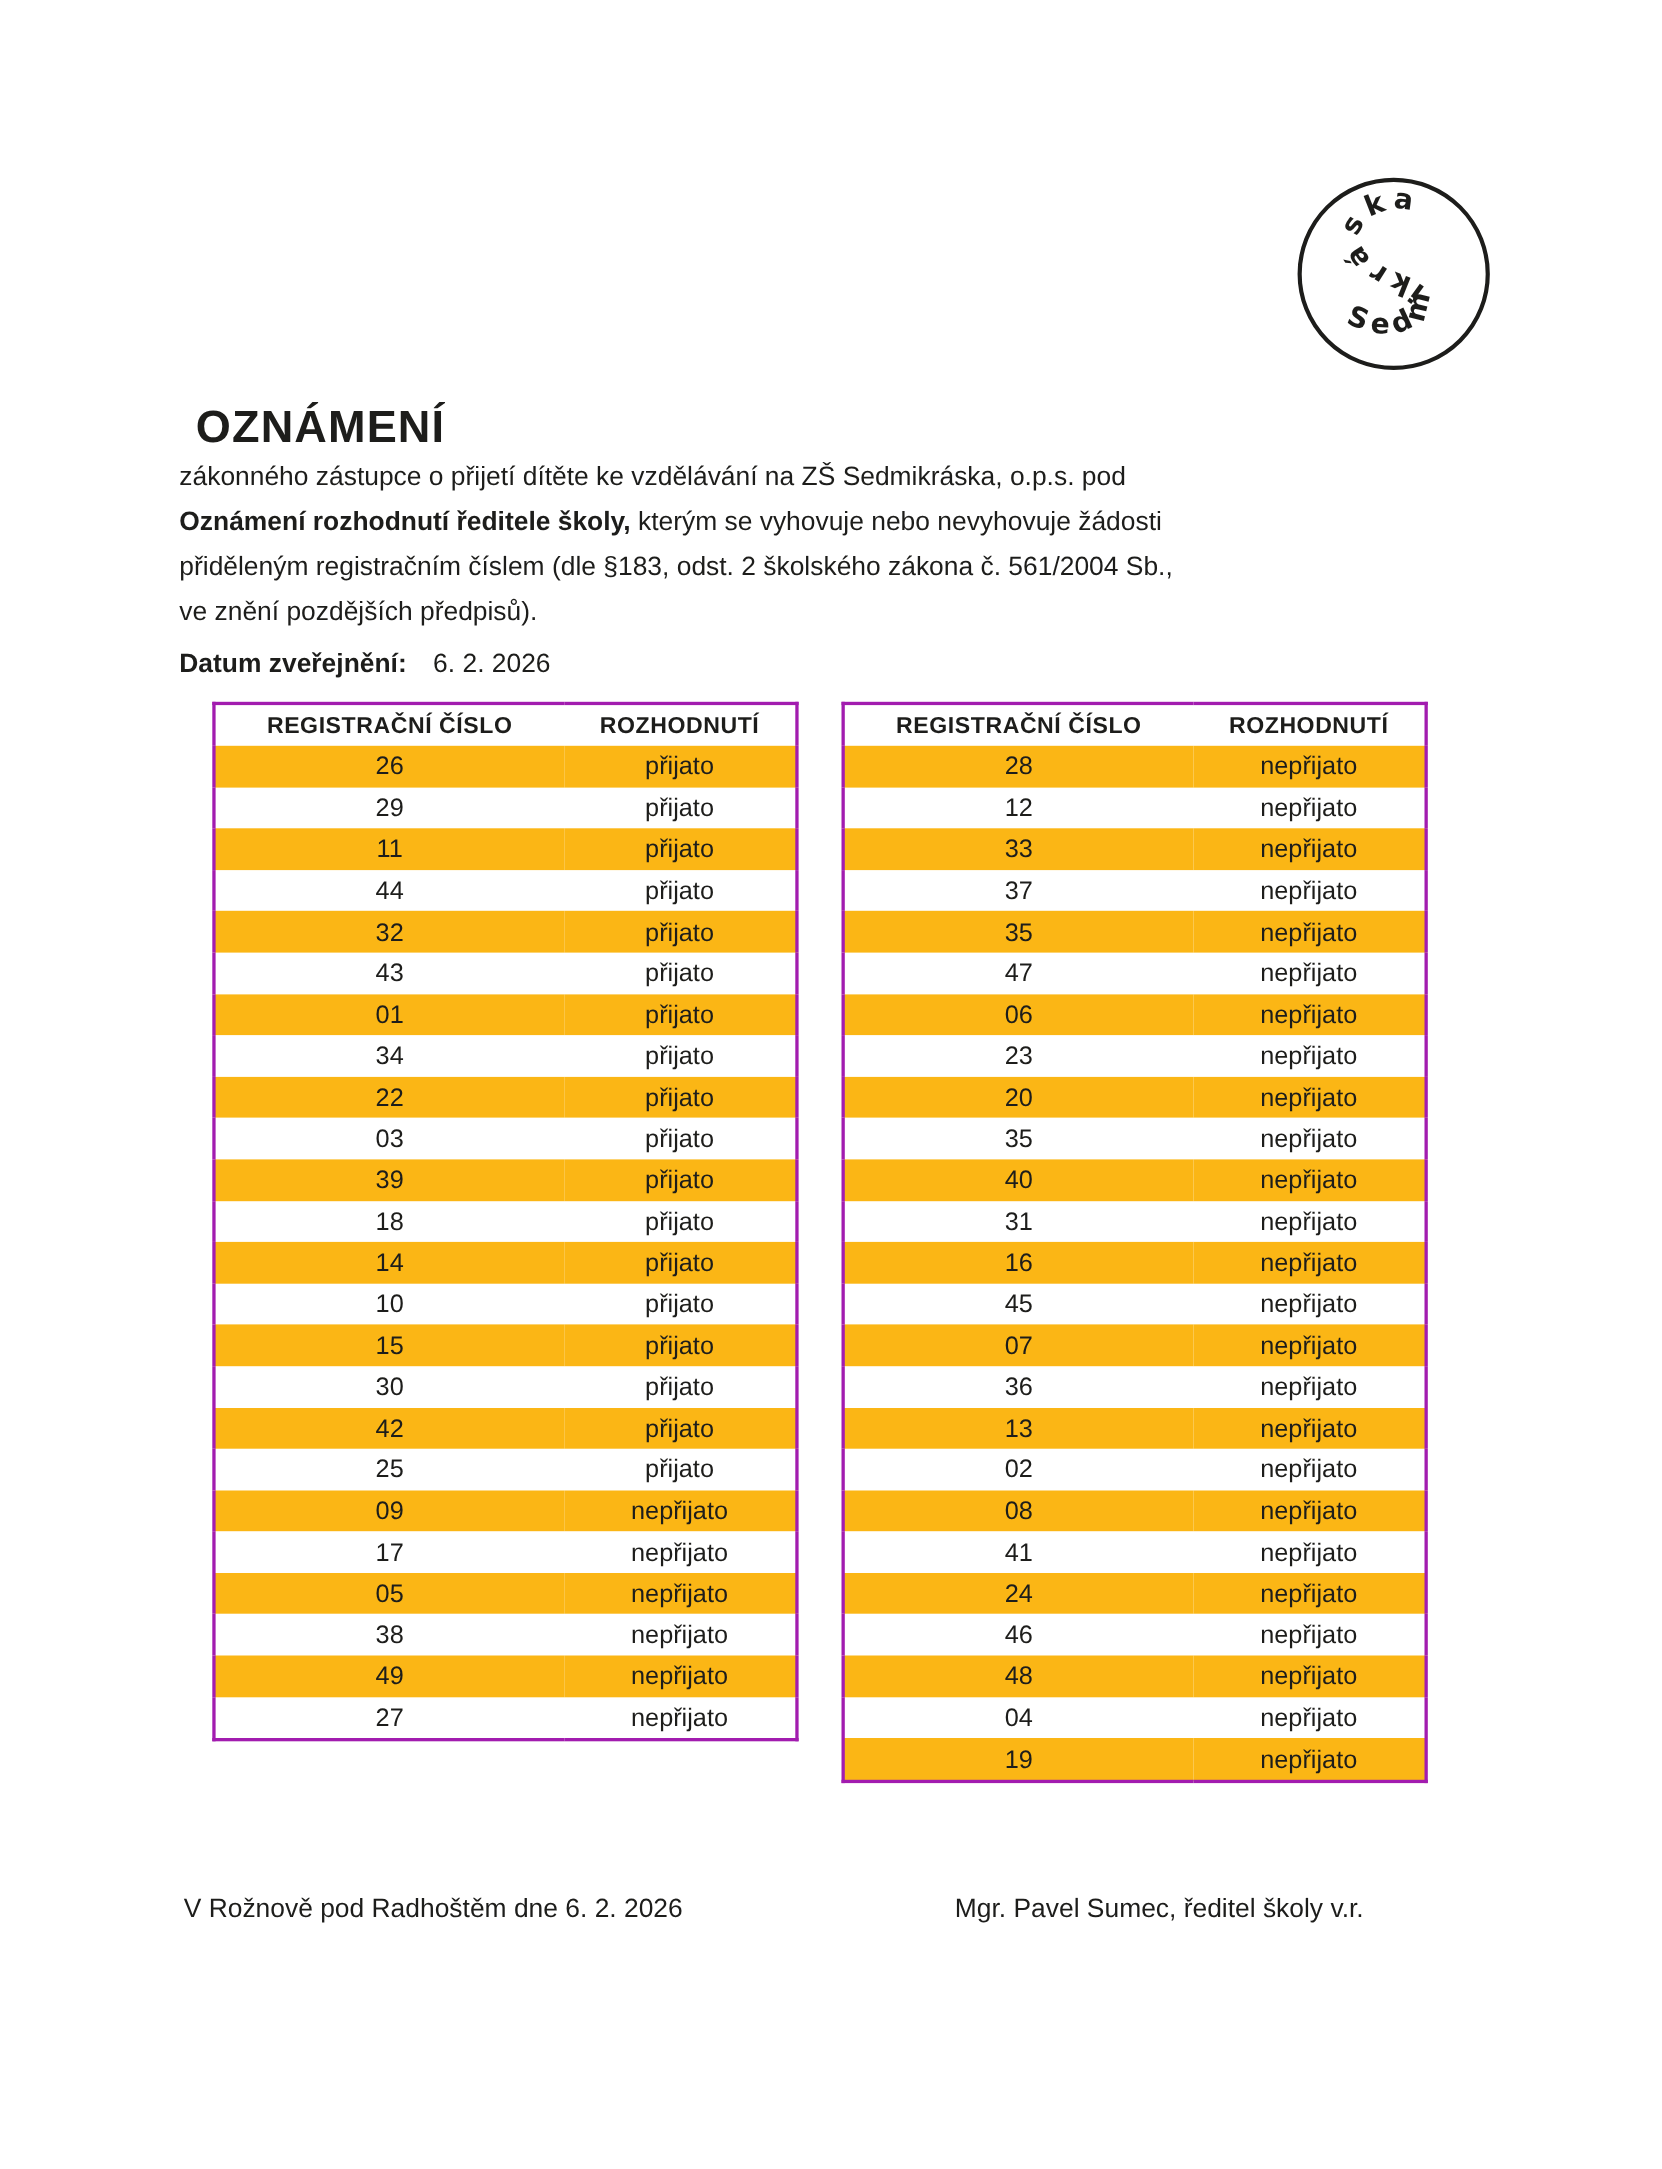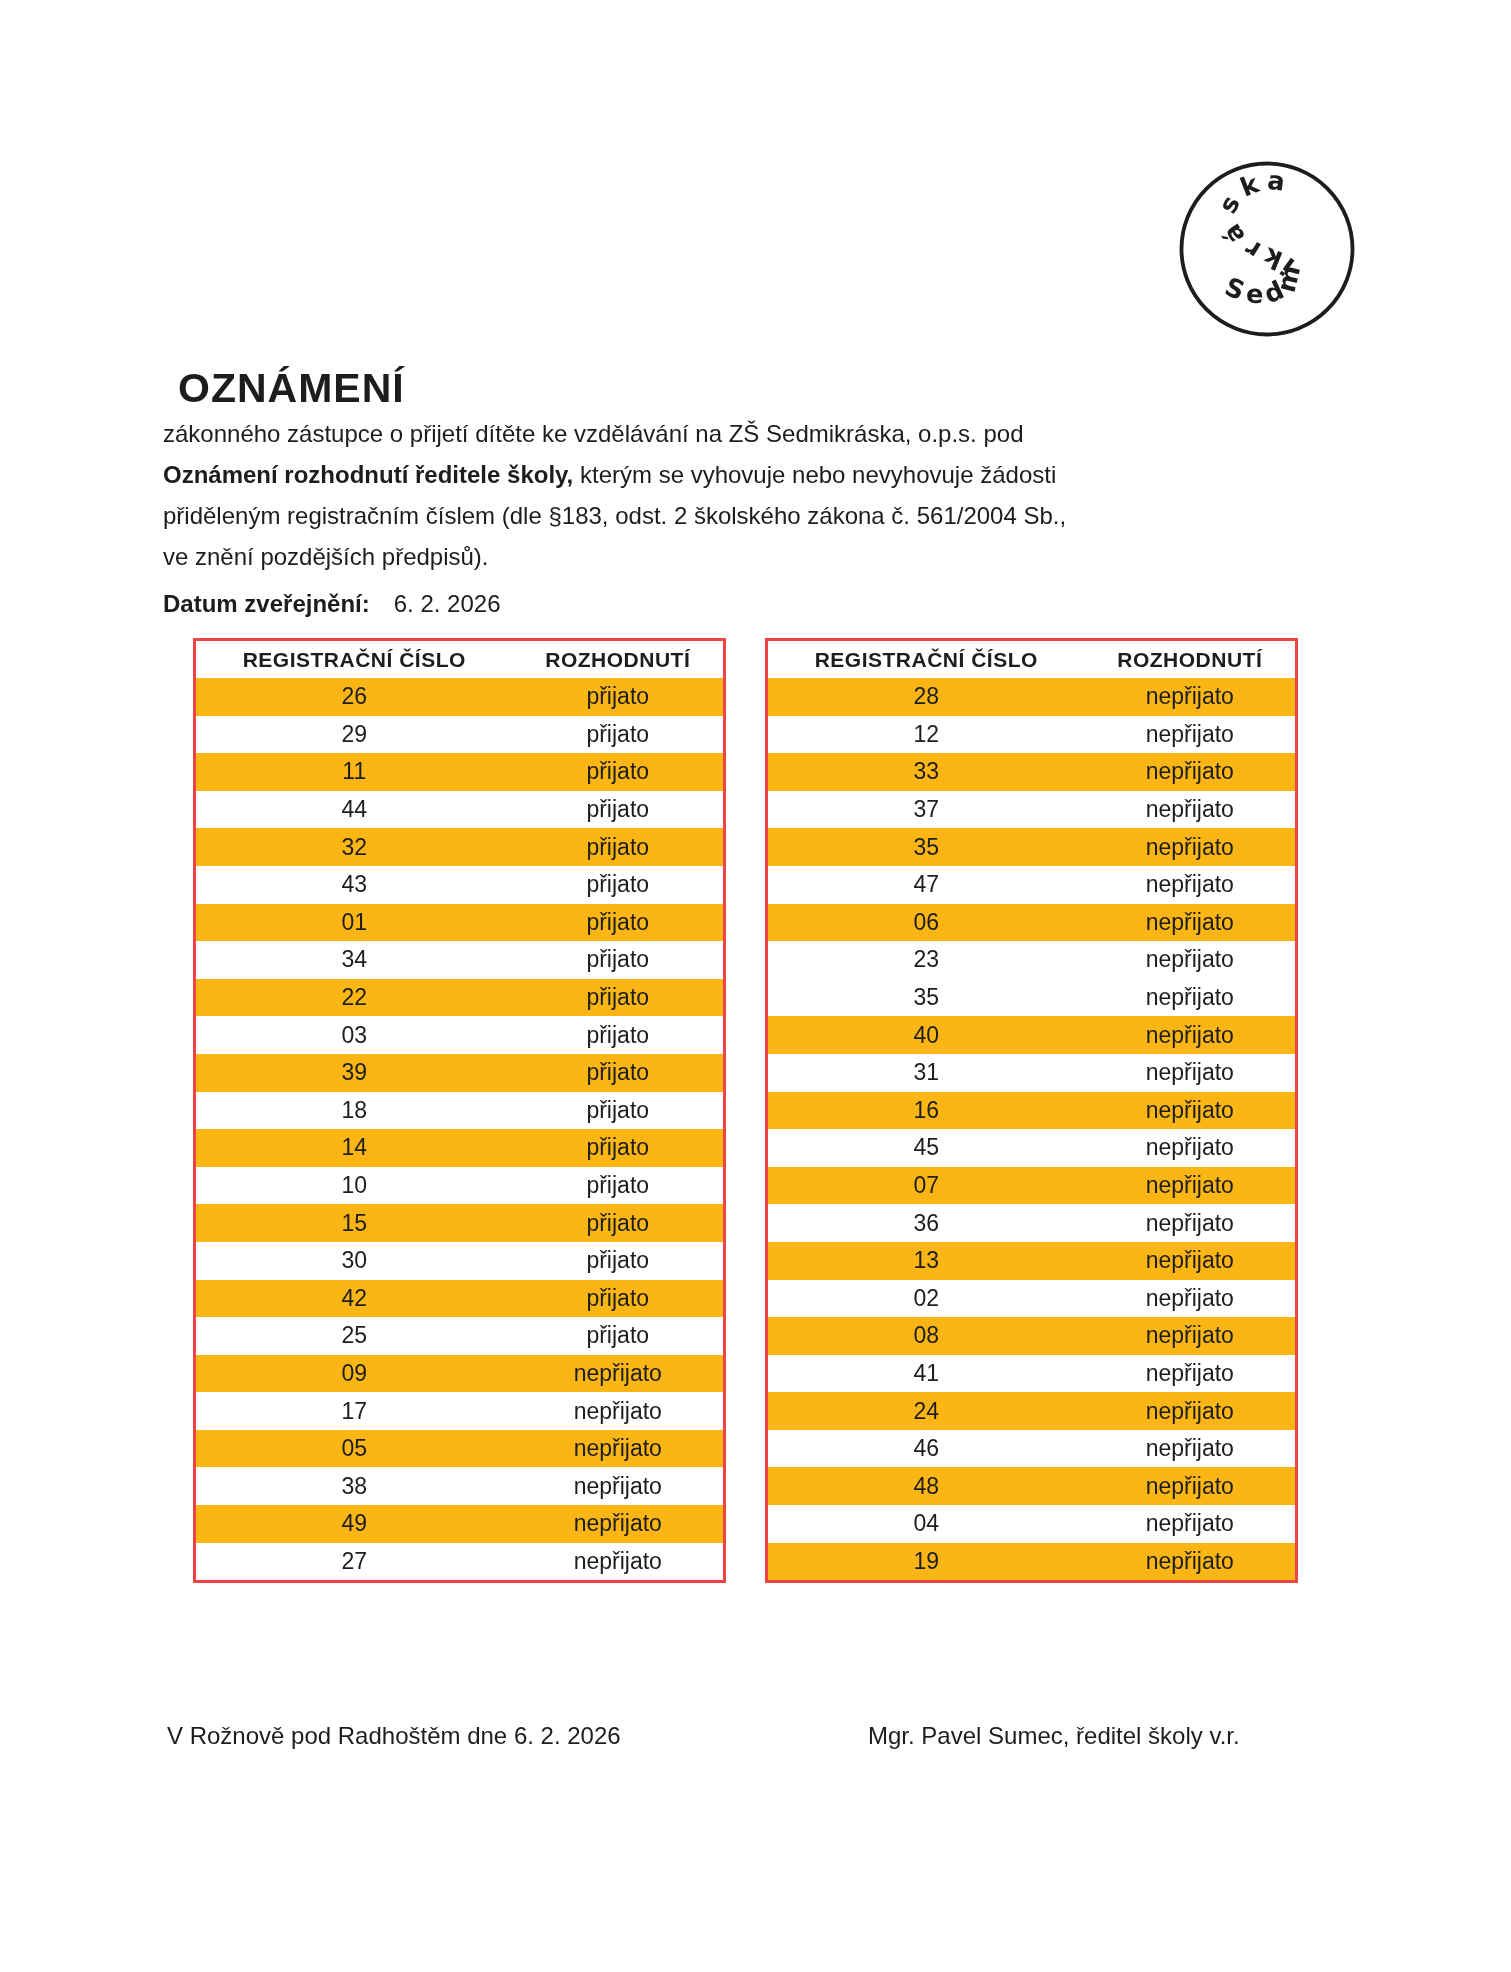--- a/index.html
+++ b/index.html
@@ -33,21 +33,21 @@
     position: absolute; left: 163px; top: 413px;
     font-size: 24px; line-height: 41px; white-space: nowrap;
   }
   .date-line { position: absolute; left: 163px; top: 590px; font-size: 24px; }
   .date-line .value { margin-left: 24px; }
 
   
   table.decision-table {
     position: absolute; top: 638px;
     width: 533px; border-collapse: collapse; table-layout: fixed;
-    border: 3px solid #ef4444;
+    border: 3px solid #a21caf;
   }
   table.decision-table.pos-left  { left: 193px; }
   table.decision-table.pos-right { left: 765px; }
   .decision-table col.c1 { width: 60%; }
   .decision-table col.c2 { width: 40%; }
   .decision-table th {
     height: 37px; padding: 0;
     background: #ffffff;
     font-size: 21px; font-weight: 700; letter-spacing: 0.5px;
     text-align: center; vertical-align: middle;
@@ -238,20 +238,24 @@
           <td>nepřijato</td>
         </tr>
         <tr class="hl">
           <td>06</td>
           <td>nepřijato</td>
         </tr>
         <tr>
           <td>23</td>
           <td>nepřijato</td>
         </tr>
+        <tr class="hl">
+          <td>20</td>
+          <td>nepřijato</td>
+        </tr>
         <tr>
           <td>35</td>
           <td>nepřijato</td>
         </tr>
         <tr class="hl">
           <td>40</td>
           <td>nepřijato</td>
         </tr>
         <tr>
           <td>31</td>

